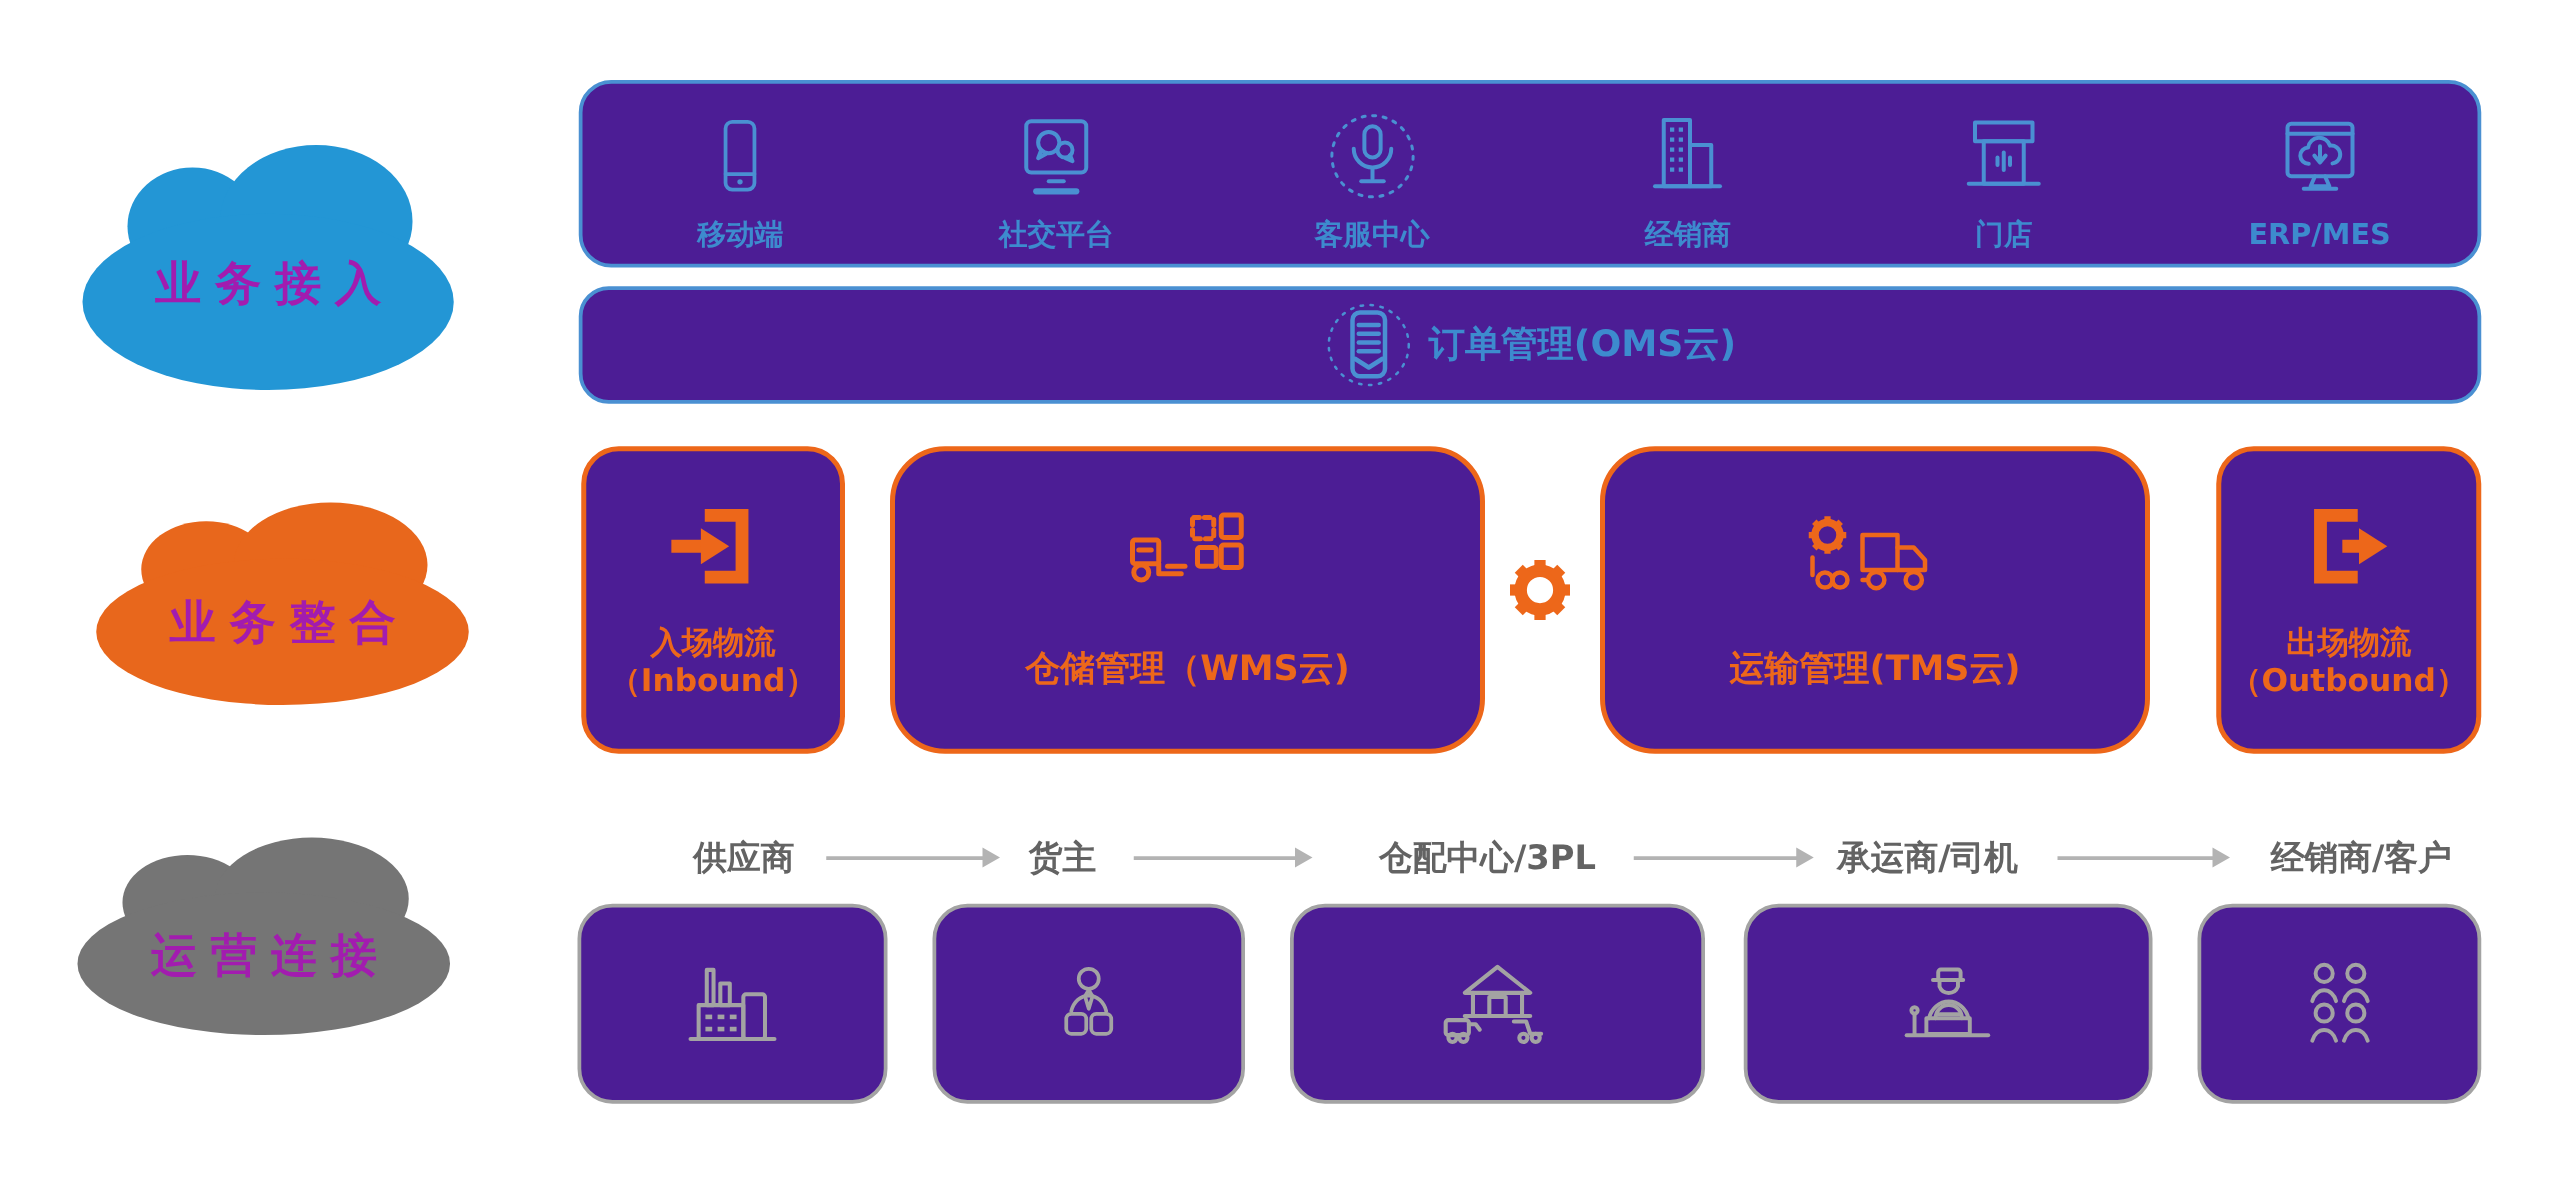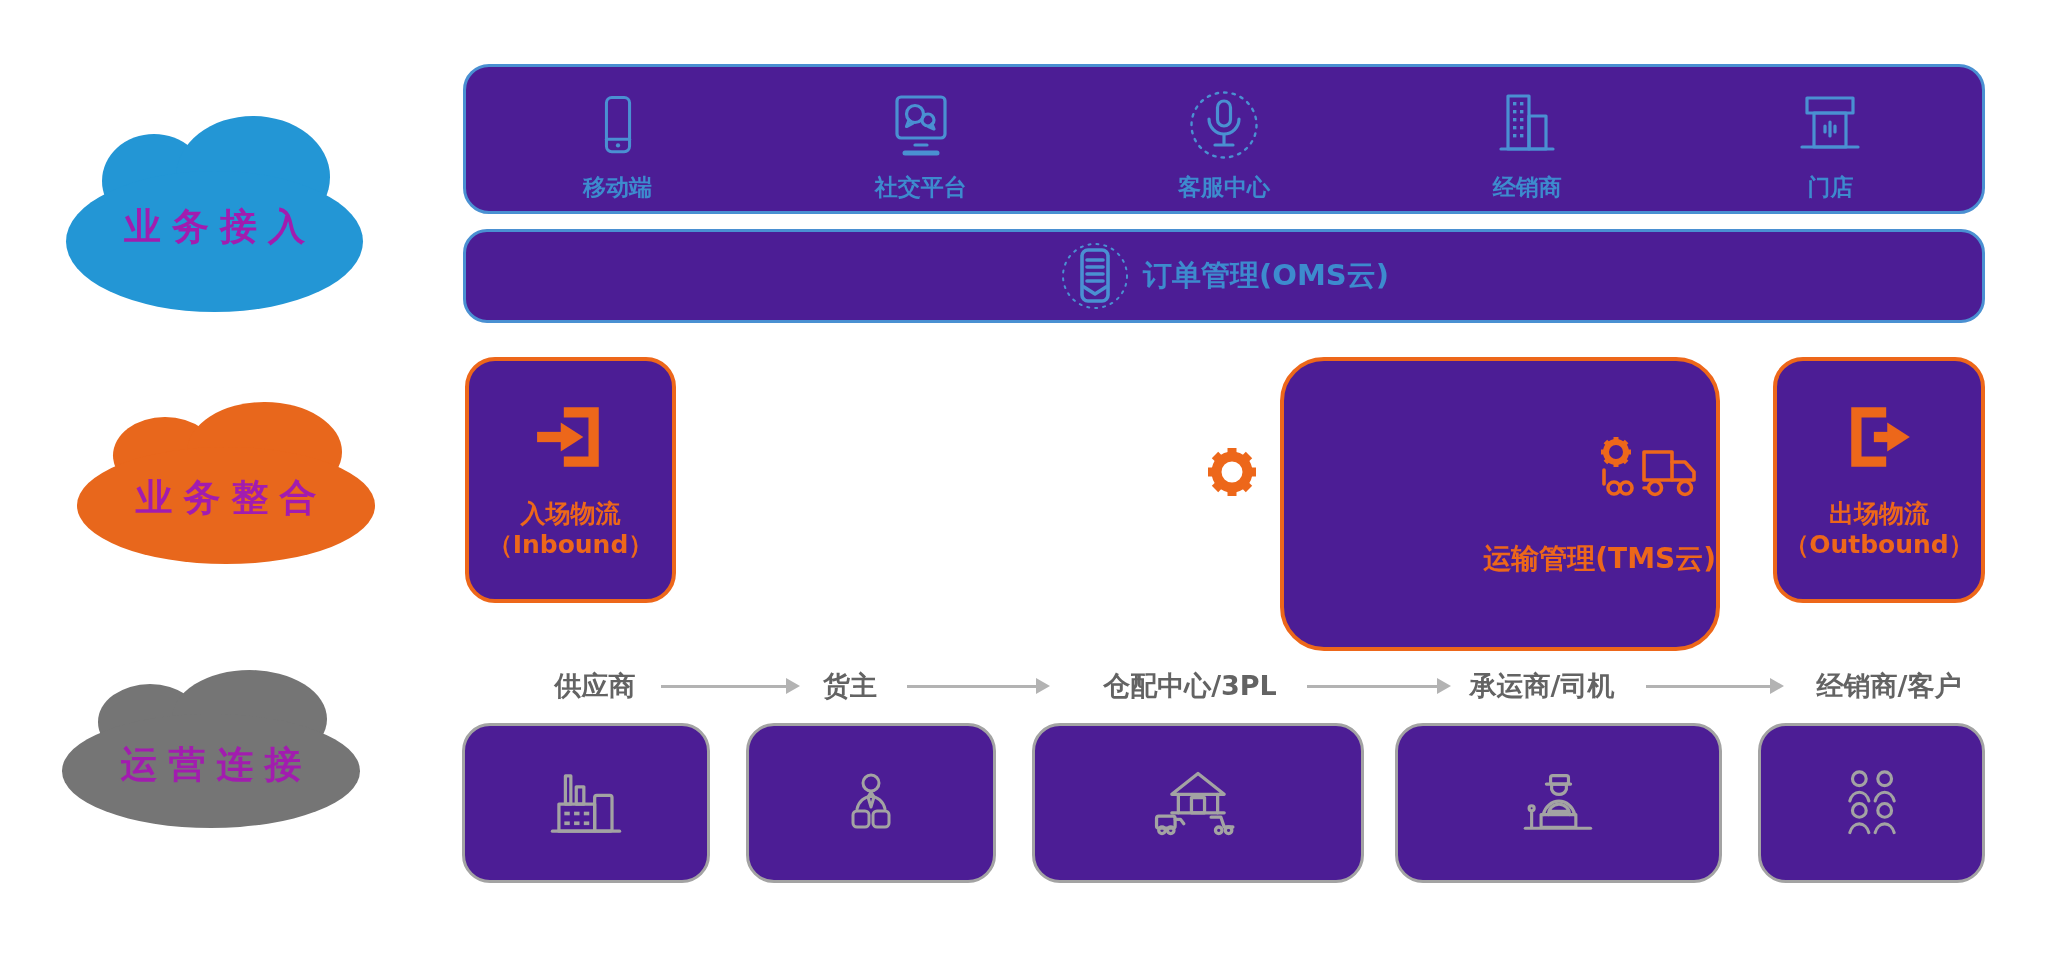--- a/index.html
+++ b/index.html
@@ -32,21 +32,21 @@
 
   #oms-box{left:463px;top:229px;width:1522px;height:94px;border-radius:24px;
     display:flex;align-items:center;justify-content:center;gap:12px;}
   #oms-box .icon{color:#4a90d2;display:flex;align-items:center;}
   #oms-box .oms-label{font-size:29px;font-weight:bold;color:#3d8bce;}
 
   
   .orange-cell{display:flex;flex-direction:column;align-items:center;justify-content:center;color:#ed671a;}
   #inbound-box{left:465px;top:357px;width:211px;height:246px;border-radius:30px;}
   #wms-box{left:712px;top:357px;width:476px;height:246px;border-radius:44px;}
-  #tms-box{left:1280px;top:357px;width:440px;height:294px;border-radius:44px;align-items:flex-end;}
+  #tms-box{left:1280px;top:357px;width:440px;height:246px;border-radius:44px;}
   #outbound-box{left:1773px;top:357px;width:212px;height:246px;border-radius:30px;}
   .orange-cell .icon{display:flex;align-items:center;justify-content:center;}
   .orange-cell .big-label{margin-top:30px;font-size:28px;font-weight:bold;color:#ed671a;}
   .orange-cell .small-label{margin-top:24px;font-size:25px;font-weight:bold;color:#ed671a;
     line-height:1.25;text-align:center;}
   #gear-joint{position:absolute;left:1200px;top:440px;width:64px;height:64px;color:#ed671a;}
 
   
   .flow-label{position:absolute;top:668px;transform:translateX(-50%);
     font-size:27px;font-weight:bold;color:#636363;white-space:nowrap;}
@@ -159,20 +159,34 @@
           <rect x="20" y="24" width="32" height="34"></rect>
           <line x1="36" y1="33" x2="36" y2="47"></line>
           <line x1="31" y1="37" x2="31" y2="43"></line>
           <line x1="41" y1="37" x2="41" y2="43"></line>
           <line x1="8" y1="58" x2="64" y2="58"></line>
         </svg>
       </span>
       <span class="chan-label">门店</span>
     </div>
 
+    <div class="channel">
+      <span class="icon">
+        <svg width="72" height="72" viewBox="0 0 72 72" fill="none" stroke="currentColor" stroke-width="3.2" stroke-linecap="round" stroke-linejoin="round">
+          <rect x="10" y="7" width="52" height="42" rx="3"></rect>
+          <line x1="10" y1="15" x2="62" y2="15"></line>
+          <path d="M27 39 a6.5 6.5 0 0 1 -0.5 -13 a9 9 0 0 1 17.5 -1.5 a6.5 6.5 0 0 1 2 14.2"></path>
+          <line x1="36" y1="25" x2="36" y2="37"></line>
+          <path d="M31.5 32.5 L36 38 L40.5 32.5"></path>
+          <path d="M32 49 l-3.5 8 h15 l-3.5 -8"></path>
+          <line x1="23" y1="59" x2="49" y2="59"></line>
+        </svg>
+      </span>
+      <span class="chan-label">ERP/MES</span>
+    </div>
 
   </div>
 
   <div id="oms-box" class="box blue-border">
     <span class="icon">
       <svg width="72" height="72" viewBox="0 0 72 72" fill="none" stroke="currentColor" stroke-width="3.6" stroke-linecap="round" stroke-linejoin="round">
         <circle cx="36" cy="36" r="32" stroke-dasharray="2 6" stroke-width="2"></circle>
         <rect x="23" y="10" width="26" height="51" rx="6"></rect>
         <line x1="28" y1="20" x2="44" y2="20"></line>
         <line x1="28" y1="27" x2="44" y2="27"></line>
@@ -191,20 +205,36 @@
         <line x1="8" y1="36" x2="28" y2="36"></line>
         <path d="M26 22 L48 36 L26 50 Z" fill="currentColor" stroke="none"></path>
       </svg>
     </span>
     <div class="small-label">
       <div>入场物流</div>
       <div>（Inbound）</div>
     </div>
   </div>
 
+  <div id="wms-box" class="box orange-border orange-cell">
+    <span class="icon">
+      <svg width="112" height="80" viewBox="0 0 112 80" fill="none" stroke="currentColor" stroke-width="4" stroke-linecap="round" stroke-linejoin="round">
+        <rect x="12" y="26" width="21" height="19" rx="2"></rect>
+        <line x1="17" y1="34" x2="27" y2="34"></line>
+        <circle cx="19" cy="52" r="6"></circle>
+        <path d="M33 45 v8 h18"></path>
+        <line x1="40" y1="47" x2="54" y2="47"></line>
+        <rect x="60" y="8" width="17" height="17" rx="1" stroke-dasharray="4.5 4"></rect>
+        <rect x="83" y="6" width="16" height="18" rx="2"></rect>
+        <rect x="64" y="32" width="15" height="15" rx="2"></rect>
+        <rect x="83" y="30" width="16" height="18" rx="2"></rect>
+      </svg>
+    </span>
+    <div class="big-label">仓储管理（WMS云)</div>
+  </div>
 
   <div id="gear-joint">
     <svg width="64" height="64" viewBox="0 0 64 64" fill="none" stroke="currentColor">
       <circle cx="32" cy="32" r="15.5" stroke-width="10"></circle>
       <g stroke-width="9" stroke-linecap="butt">
         <line x1="47" y1="32" x2="56" y2="32"></line>
         <line x1="42.6" y1="42.6" x2="49" y2="49"></line>
         <line x1="32" y1="47" x2="32" y2="56"></line>
         <line x1="21.4" y1="42.6" x2="15" y2="49"></line>
         <line x1="17" y1="32" x2="8" y2="32"></line>

